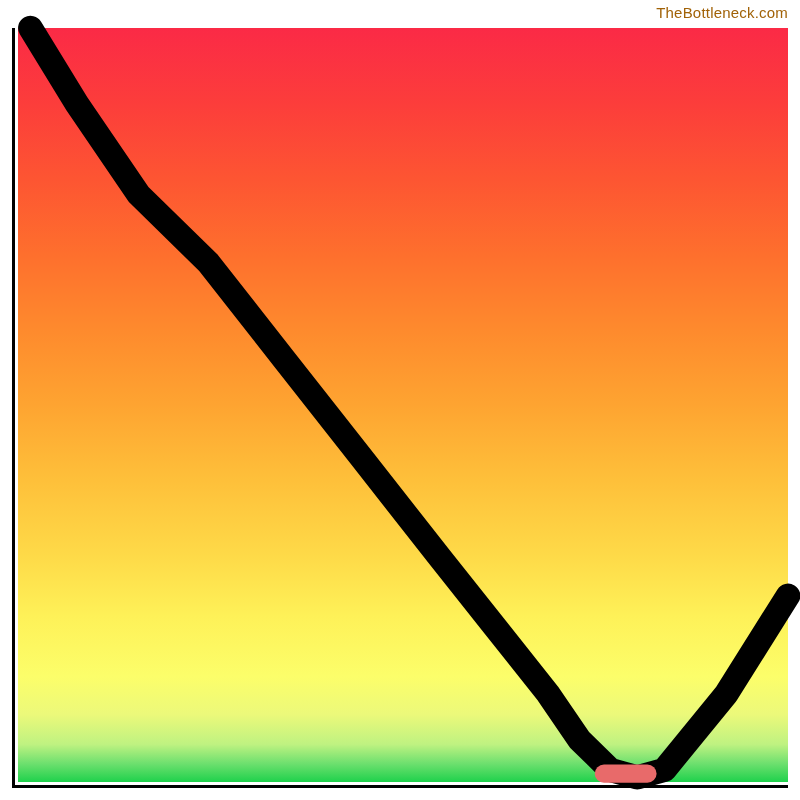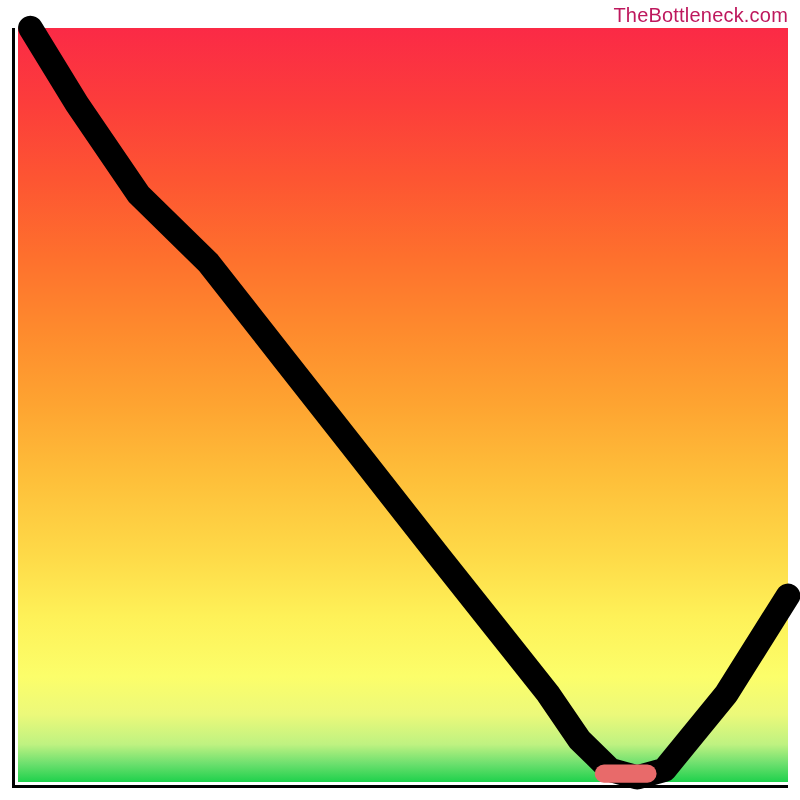--- a/index.html
+++ b/index.html
@@ -13,23 +13,23 @@
   }
   .canvas {
     position: relative;
     width: 800px;
     height: 800px;
   }
   .watermark {
     position: absolute;
     top: 4px;
     right: 12px;
-    font-size: 20px;
+    font-size: 15px;
     font-weight: 500;
-    color: #be185d;
+    color: #a16207;
     letter-spacing: 0.2px;
   }
   .plot-frame {
     position: absolute;
     left: 12px;
     top: 28px;
     width: 776px;
     height: 760px;
     box-sizing: border-box;
     

